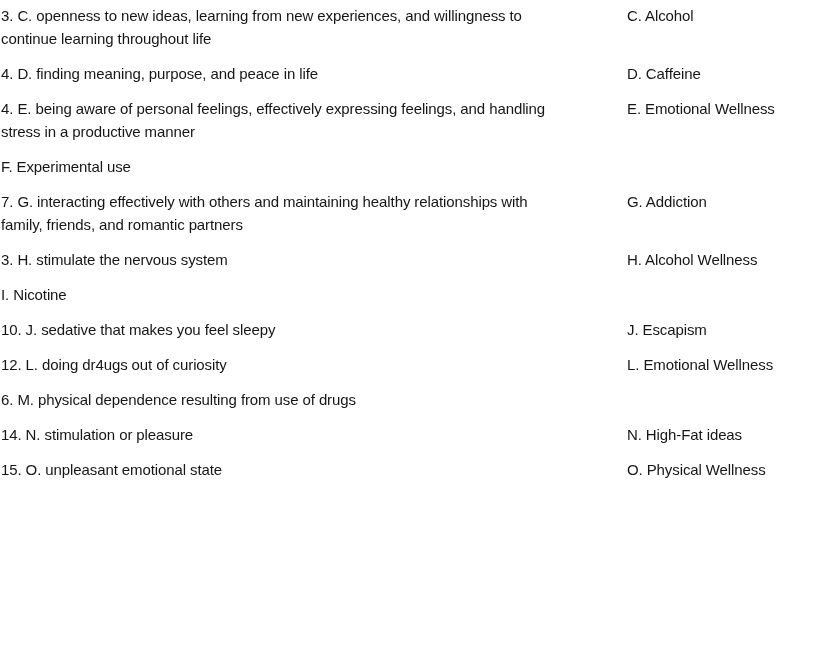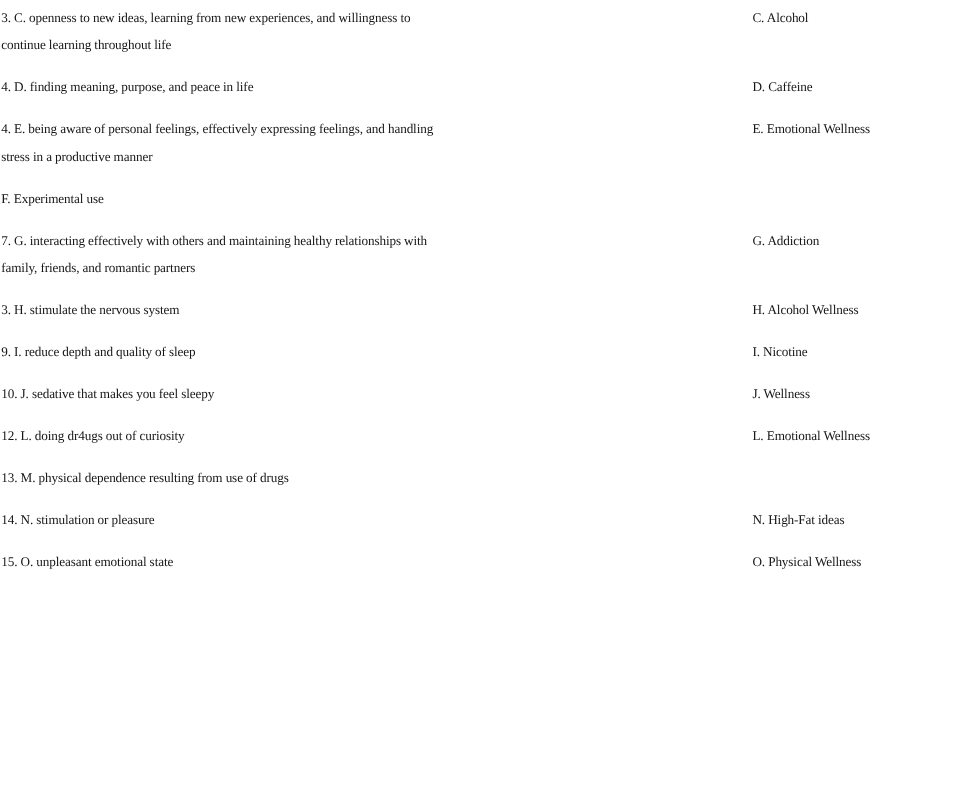--- a/index.html
+++ b/index.html
@@ -8,22 +8,22 @@
     background: #ffffff;
     width: 816px;
     height: 660px;
     overflow: hidden;
   }
   .page {
     box-sizing: border-box;
     width: 816px;
     height: 660px;
     padding: 4px 0 0 1px;
-    font-family: Liberation Serif, serif;
-    font-size: 11px;
+    font-family: Liberation Sans, sans-serif;
+    font-size: 15px;
     line-height: 23px;
     color: #161616;
     letter-spacing: -0.1px;
   }
   .row {
     display: flex;
     align-items: flex-start;
     margin-bottom: 12px;
   }
   .cell.prompt {
@@ -67,37 +67,36 @@
 family, friends, and romantic partners</div>
     <div class="cell option">G. Addiction</div>
   </div>
 
   <div class="row">
     <div class="cell prompt">3. H. stimulate the nervous system</div>
     <div class="cell option">H. Alcohol Wellness</div>
   </div>
 
   <div class="row">
-    <div class="cell prompt">9. I. reduce depth and quality of sleep</div>
     <div class="cell option">I. Nicotine</div>
   </div>
 
   <div class="row">
     <div class="cell prompt">10. J. sedative that makes you feel sleepy</div>
-    <div class="cell option">J. Wellness</div>
+    <div class="cell option">J. Escapism</div>
   </div>
 
 
   <div class="row">
     <div class="cell prompt">12. L. doing dr4ugs out of curiosity</div>
     <div class="cell option">L. Emotional Wellness</div>
   </div>
 
   <div class="row">
-    <div class="cell prompt">13. M. physical dependence resulting from use of drugs</div>
+    <div class="cell prompt">6. M. physical dependence resulting from use of drugs</div>
   </div>
 
   <div class="row">
     <div class="cell prompt">14. N. stimulation or pleasure</div>
     <div class="cell option">N. High-Fat ideas</div>
   </div>
 
   <div class="row">
     <div class="cell prompt">15. O. unpleasant emotional state</div>
     <div class="cell option">O. Physical Wellness</div>

